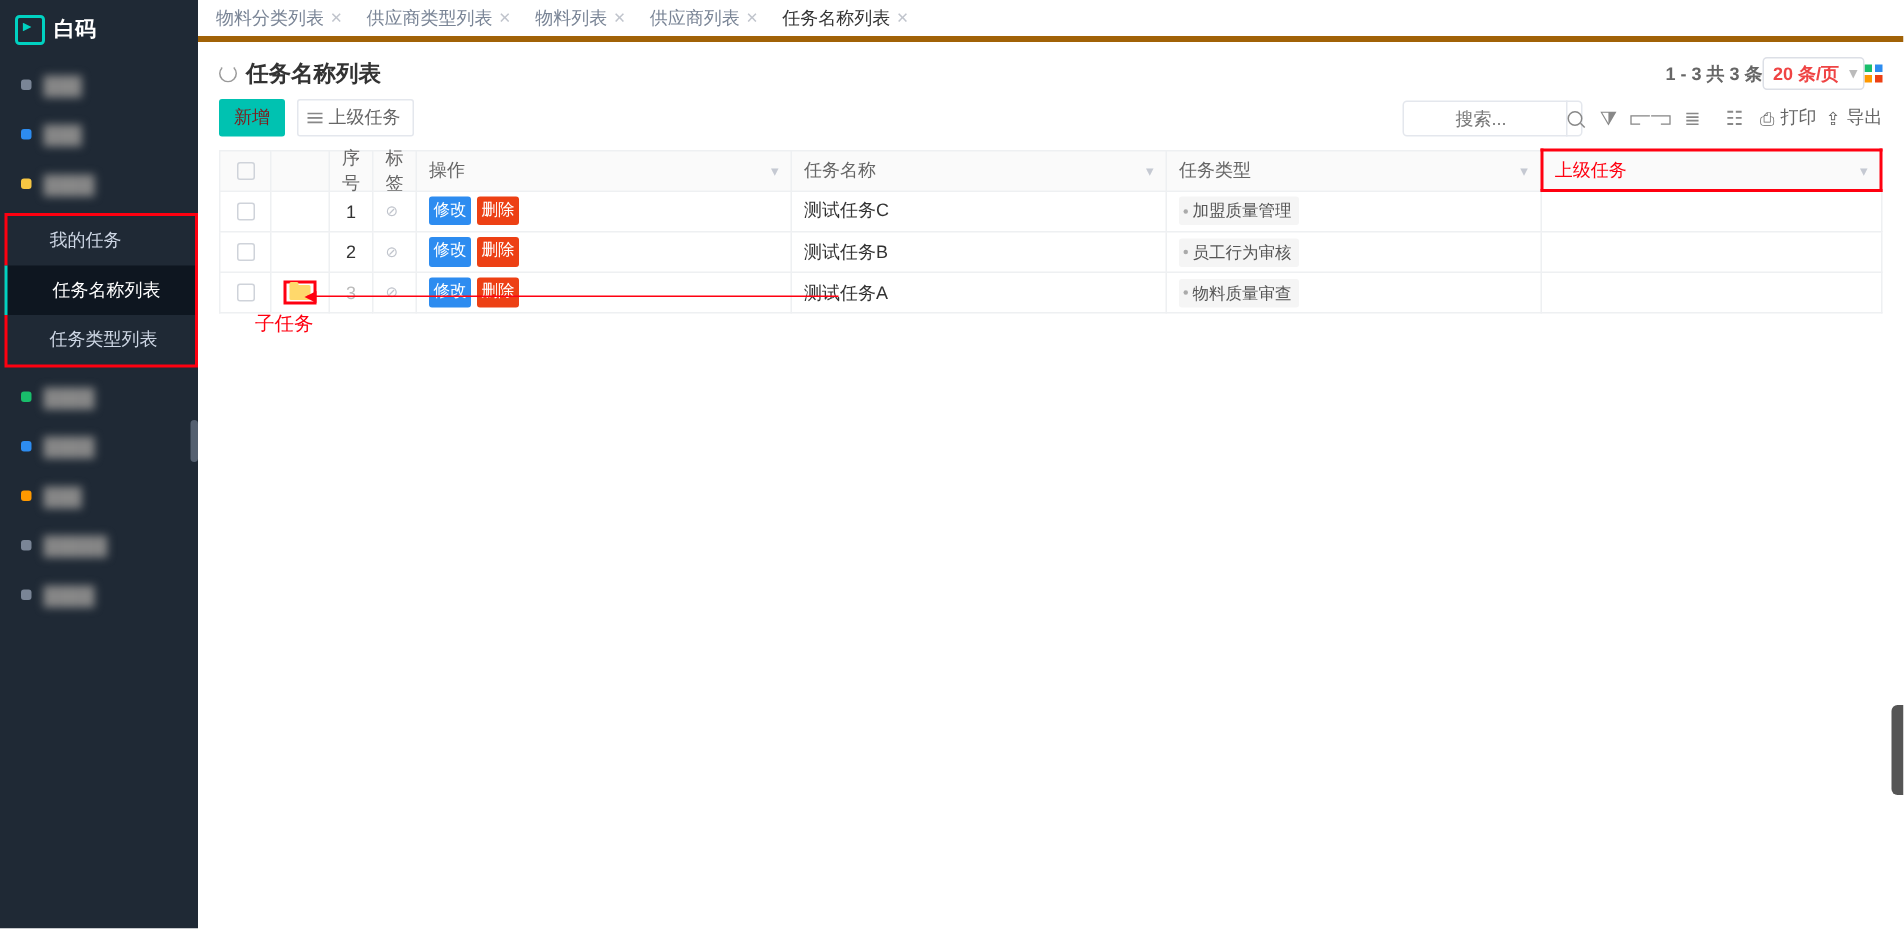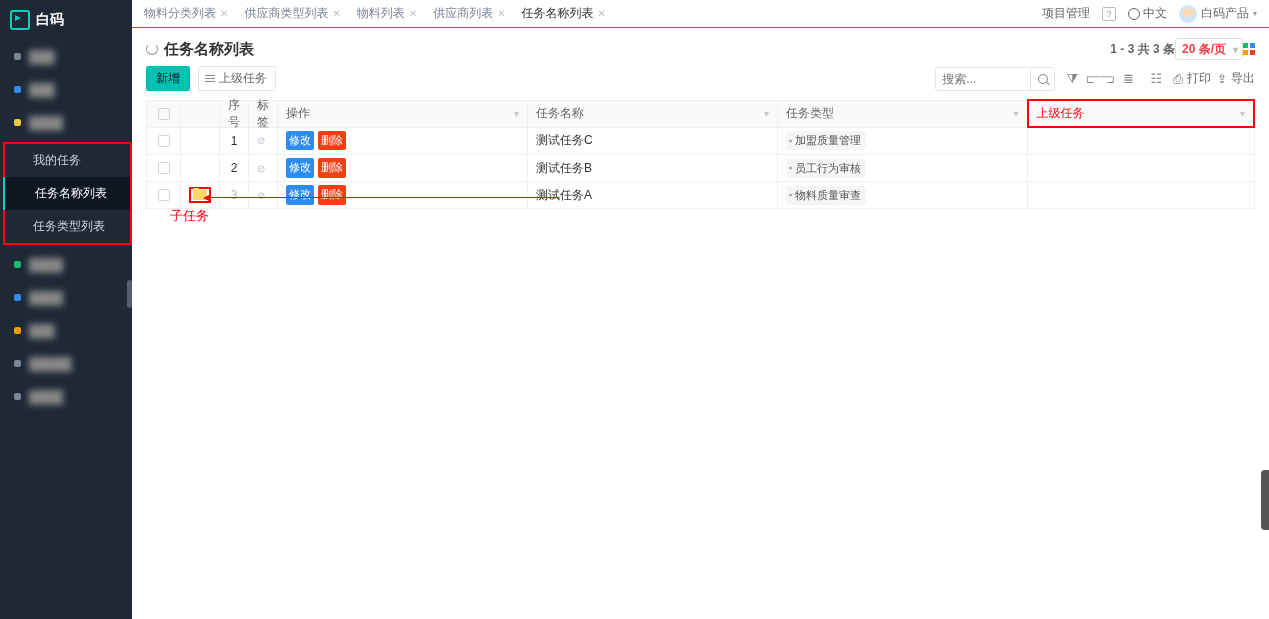--- a/index.html
+++ b/index.html
@@ -25,21 +25,21 @@
 .menu-section { border: 2px solid #ff0010; margin: 3px 0 3px 3px; }
 .menu-section-head { background: #1a232f; color: #00d1c1; height: 30px; display: flex; align-items: center; justify-content: space-between; padding: 0 12px; cursor: pointer; }
 .menu-section-head .left { display: flex; align-items: center; gap: 8px; }
 .chev { font-size: 10px; }
 .sub-item { height: 33px; display: flex; align-items: center; padding-left: 28px; font-size: 12px; color: #cdd6e4; cursor: pointer; }
 .sub-item.active { background: #0e1620; color: #fff; border-left: 2px solid #00d1c1; margin-left: -2px; padding-left: 30px; }
 .scroll-thumb { position: absolute; right: 0; top: 280px; width: 5px; height: 28px; background: #556070; border-radius: 3px; }
 
 
 .main { flex: 1; display: flex; flex-direction: column; min-width: 0; }
-.tabs-bar { height: 28px; display: flex; align-items: center; justify-content: space-between; border-bottom: 1px solid #a16207; padding: 0 12px; gap: 28px; }
+.tabs-bar { height: 28px; display: flex; align-items: center; justify-content: space-between; border-bottom: 4px solid #a16207; padding: 0 12px; gap: 28px; }
 .tabs { display: flex; gap: 16px; align-items: center; color: #7a8596; }
 .tab { display: flex; align-items: center; gap: 4px; cursor: pointer; }
 .tab.active { color: #333; font-weight: 500; }
 .tab-close { color: #c0c4cc; font-size: 10px; }
 .bar-right { display: flex; align-items: center; gap: 12px; color: #666; }
 .globe { width: 12px; height: 12px; border: 1px solid #666; border-radius: 50%; display: inline-block; position: relative; }
 .avatar { width: 18px; height: 18px; background: #cfe6ff; border-radius: 50%; display: inline-block; position: relative; }
 .avatar::after { content: ""; position: absolute; inset: 3px 3px 6px 3px; background: #ffd9b3; border-radius: 50% 50% 45% 45%; }
 .help-box { width: 14px; height: 14px; border: 1px solid #bbb; border-radius: 2px; display: flex; align-items: center; justify-content: center; font-size: 9px; color: #999; }
 .chev-down { font-size: 8px; color: #999; }
@@ -50,25 +50,25 @@
 .page-title { font-size: 15px; font-weight: 700; }
 .page-head-right { display: flex; align-items: center; color: #666; font-weight: bold; }
 .pager-select { border: 1px solid #dcdfe6; padding: 2px 16px 2px 6px; border-radius: 3px; color: #ef4444; position: relative; display: inline-flex; align-items: center; min-width: 60px; height: 22px; }
 .pager-select::after { content: "▾"; position: absolute; right: 4px; color: #bbb; font-size: 10px; }
 .grid-icon-set { display: flex; gap: 2px; }
 .grid-icon-set span { width: 5px; height: 5px; }
 .gi1 { background: #19be6b; } .gi2 { background: #2d8cf0; } .gi3 { background: #ff9900; } .gi4 { background: #ed4014; }
 
 .toolbar { display: flex; align-items: center; justify-content: space-between; padding: 0 14px 8px; }
 .tl-left { display: flex; align-items: center; gap: 8px; }
-.btn-primary { background: #00c2b1; color: #0f172a; border: none; padding: 4px 10px; border-radius: 2px; cursor: pointer; font-size: 12px; }
+.btn-primary { background: #00c2b1; color: #7f1d1d; border: none; padding: 4px 10px; border-radius: 2px; cursor: pointer; font-size: 12px; }
 .btn-ghost { background: #fff; border: 1px solid #e4e7ed; color: #666; padding: 3px 8px 3px 6px; border-radius: 2px; cursor: pointer; display: flex; align-items: center; gap: 4px; font-size: 12px; }
 .list-icon { width: 10px; height: 8px; display: inline-block; background: linear-gradient(#888 1px, transparent 1px) 0 0/100% 3px; }
 .tl-right { display: flex; align-items: center; gap: 6px; }
-.search-box { display: flex; align-items: center; border: 1px solid #e4e7ed; border-radius: 3px; height: 24px; width: 120px; }
+.search-box { display: flex; align-items: center; border: 1px solid #e4e7ed; border-radius: 3px; height: 24px; width: 120px; padding-left: 28px; }
 .search-box input { border: none; outline: none; padding: 0 6px; flex: 1; font-size: 12px; width: 80px; }
 .search-btn { width: 24px; height: 24px; border-left: 1px solid #e4e7ed; display: flex; align-items: center; justify-content: center; cursor: pointer; color: #888; }
 .mag { width: 10px; height: 10px; border: 1.2px solid #888; border-radius: 50%; position: relative; }
 .mag::after { content: ""; position: absolute; width: 4px; height: 1.2px; background: #888; transform: rotate(45deg); bottom: -2px; right: -3px; }
 .tool-icon { width: 22px; height: 22px; display: flex; align-items: center; justify-content: center; color: #888; cursor: pointer; font-size: 13px; }
 .tool-label { display: flex; align-items: center; gap: 4px; color: #666; cursor: pointer; }
 
 .table-wrap { padding: 0 14px; position: relative; }
 table { width: 100%; border-collapse: collapse; }
 th, td { border: 1px solid #eef0f2; height: 26px; font-size: 12px; vertical-align: middle; text-align: left; padding: 0; }
@@ -184,33 +184,20 @@
           </div>
         <div class="tab">
             <span>供应商列表</span>
             <span class="tab-close">✕</span>
           </div>
         <div class="tab active">
             <span>任务名称列表</span>
             <span class="tab-close">✕</span>
           </div>
       </div>
-      <div class="bar-right">
-        <span>项目管理</span>
-        <span class="help-box">?</span>
-        <span style="display:flex;align-items:center;gap:3px">
-            <span class="globe"></span>
-            <span>中文</span>
-          </span>
-        <span style="display:flex;align-items:center;gap:4px">
-            <span class="avatar"></span>
-            <span>白码产品</span>
-            <span class="chev-down">▾</span>
-          </span>
-      </div>
     </div>
 
     <div class="page-head">
       <div class="title-wrap">
         <span class="refresh-icon"></span>
         <span class="page-title">任务名称列表</span>
       </div>
       <div class="page-head-right">
         <span>1 - 3  共  3  条</span>
         <span class="pager-select">

